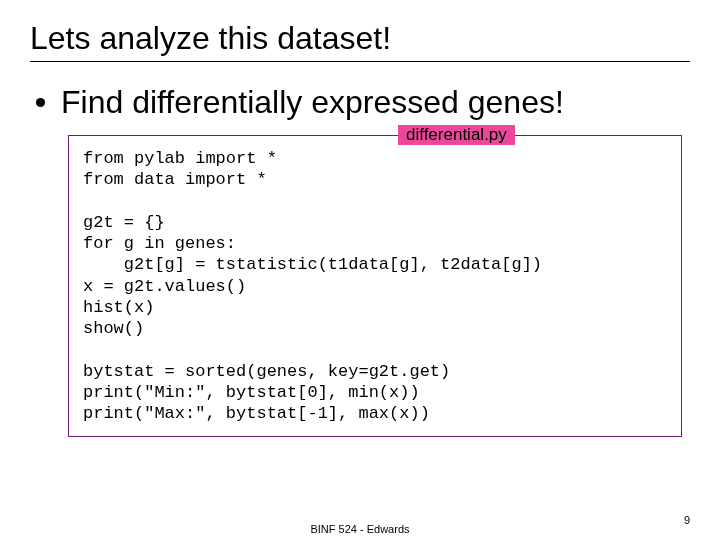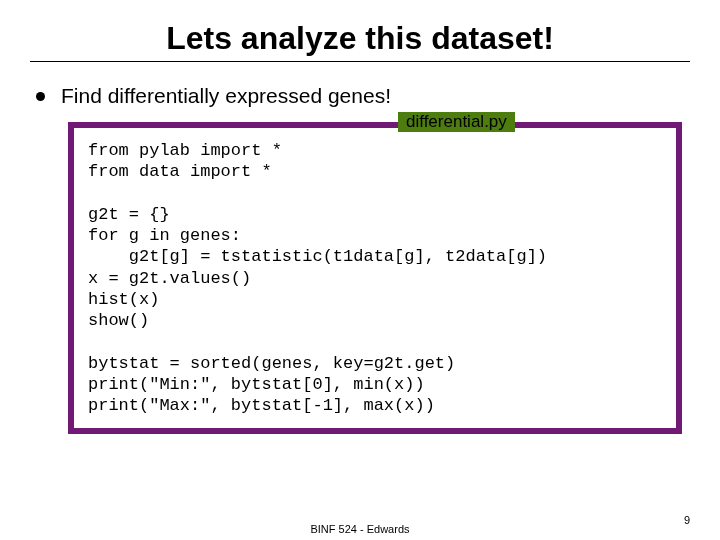--- a/index.html
+++ b/index.html
@@ -7,23 +7,22 @@
     width: 720px;
     height: 540px;
     background: #ffffff;
     font-family: Arial, Helvetica, sans-serif;
     color: #000;
     position: relative;
     padding: 20px 30px 0 30px;
   }
   .title {
     font-size: 32px;
-    font-weight: bold;
+    font-weight: normal;
     margin-bottom: 4px;
-    text-align: center;
   }
   .underline {
     border-bottom: 1.5px solid #000;
     width: 100%;
     margin-bottom: 22px;
   }
   .bullet-row {
     display: flex;
     align-items: center;
     margin-bottom: 14px;
@@ -31,38 +30,38 @@
   }
   .bullet-dot {
     width: 9px;
     height: 9px;
     background: #000;
     border-radius: 50%;
     margin-right: 16px;
     flex-shrink: 0;
   }
   .bullet-text {
-    font-size: 21px;
+    font-size: 32px;
   }
   .codebox-wrapper {
     position: relative;
     margin-left: 38px;
     margin-right: 8px;
   }
   .legend {
     position: absolute;
     top: -10px;
     left: 330px;
-    background: #4d7c0f;
+    background: #ec4899;
     padding: 0 8px;
     font-size: 17px;
     font-family: Arial, sans-serif;
   }
   .codebox {
-    border: 6px solid #701a75;
+    border: 1px solid #701a75;
     padding: 12px 14px;
     font-family: "Courier New", Courier, monospace;
     font-size: 17px;
     line-height: 1.25;
     white-space: pre;
   }
   .footer {
     position: absolute;
     bottom: 5px;
     left: 0;

